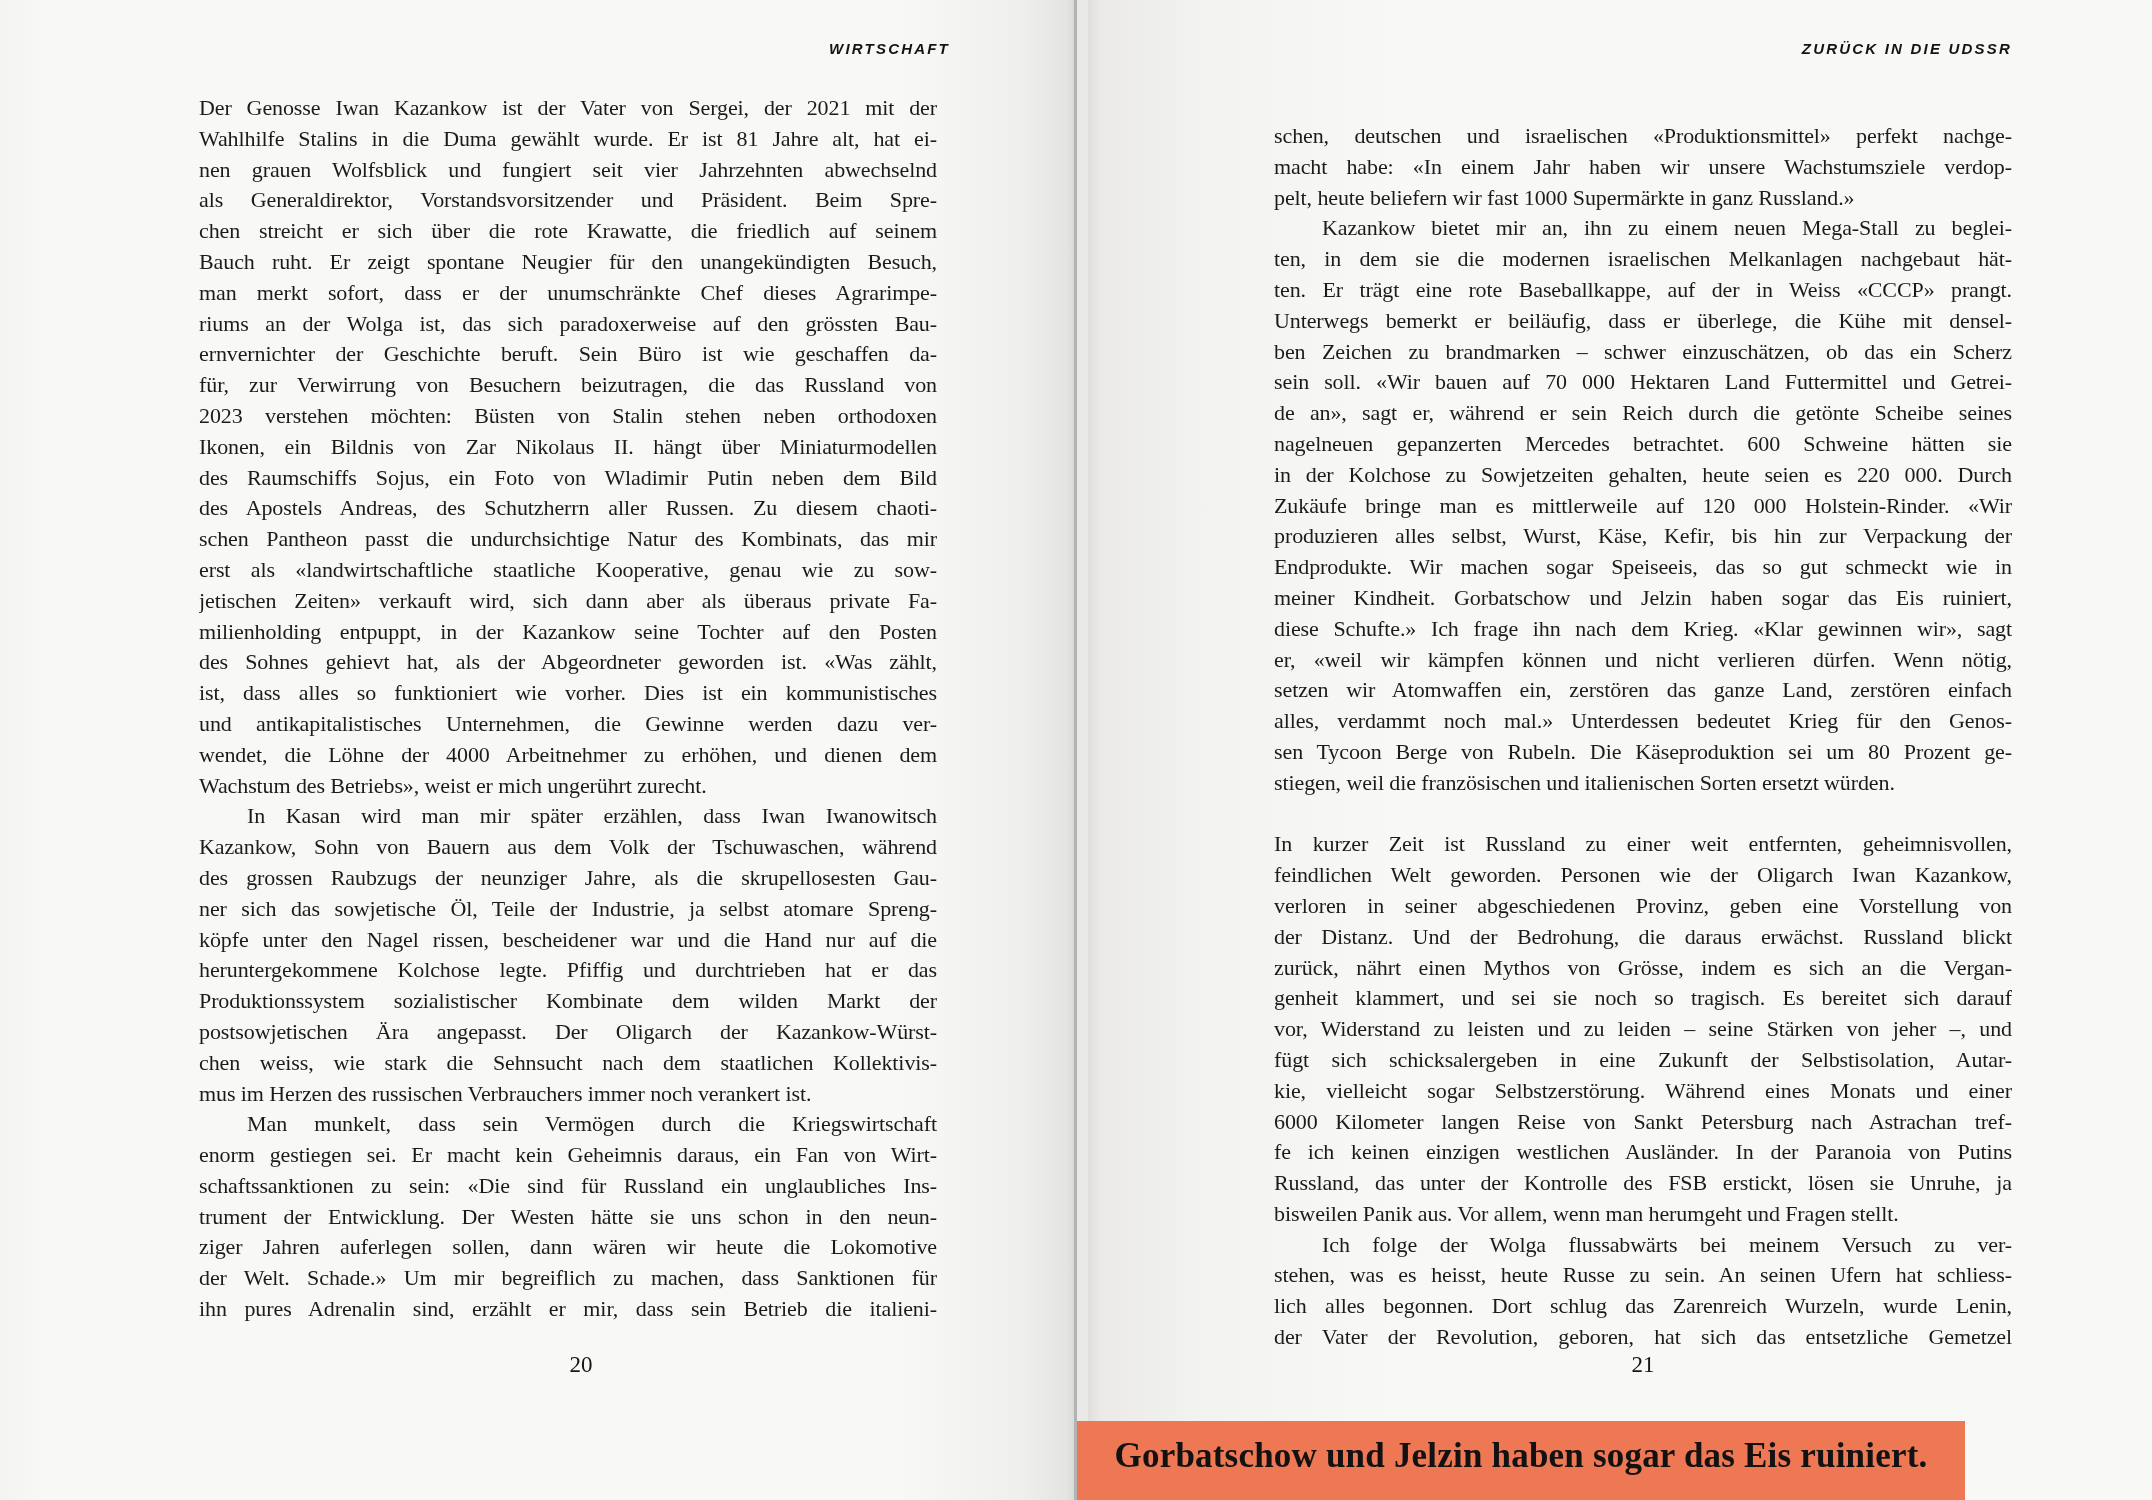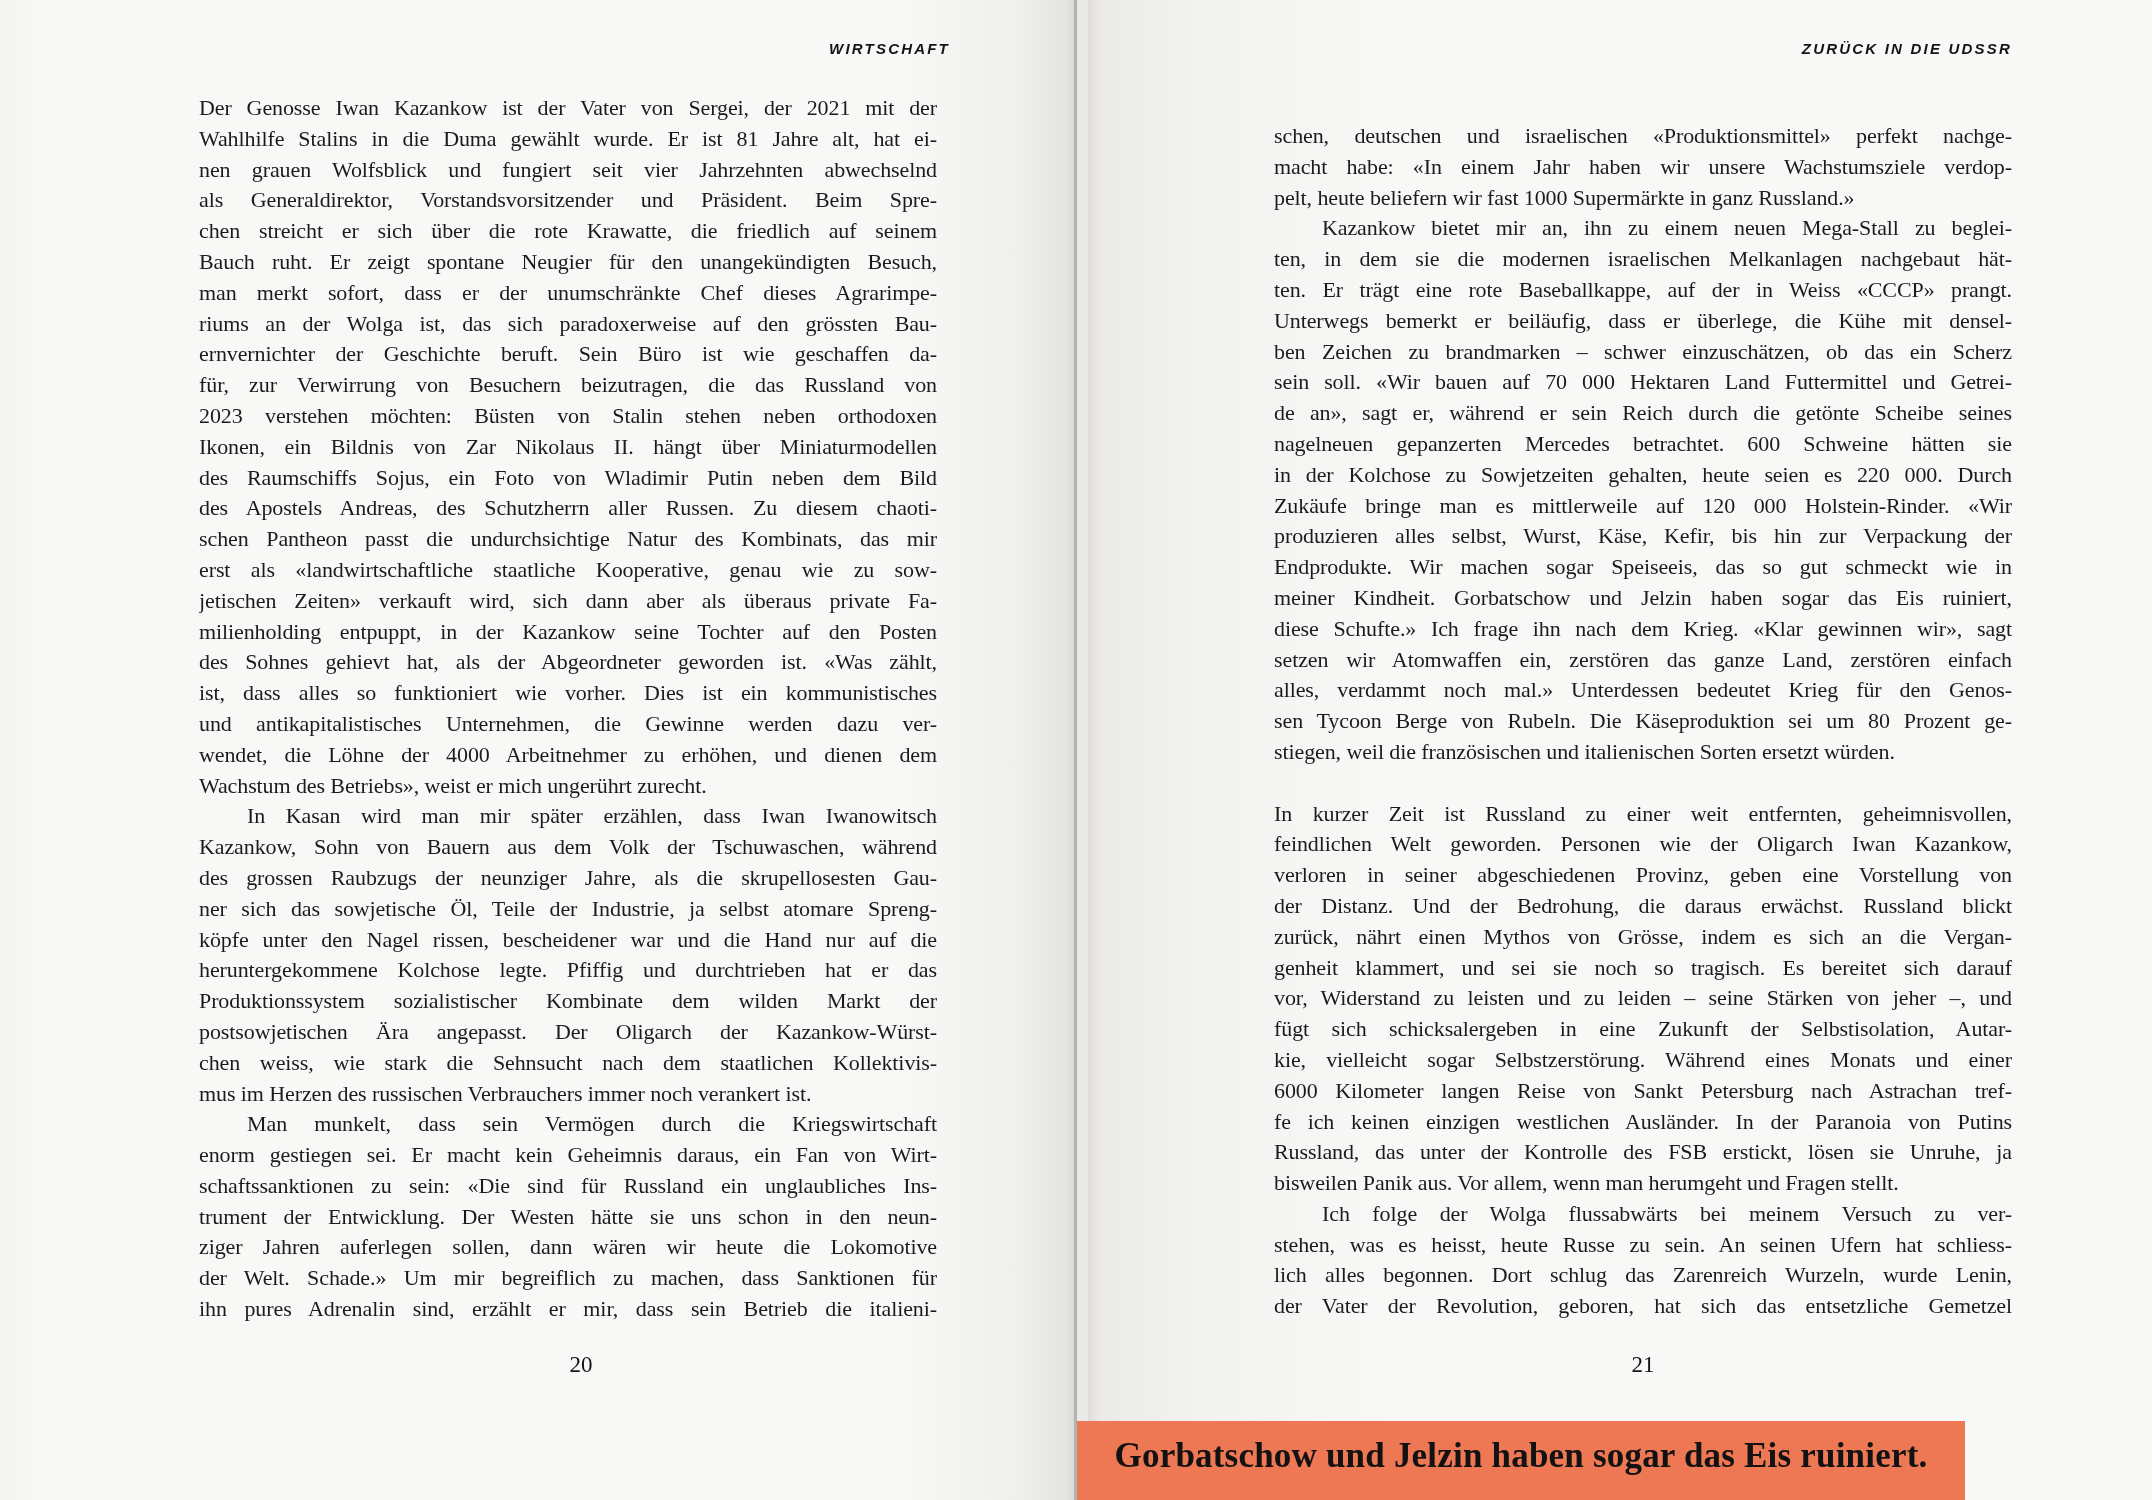--- a/index.html
+++ b/index.html
@@ -164,20 +164,21 @@
         <div class="line">ben Zeichen zu brandmarken – schwer einzuschätzen, ob das ein Scherz</div>
         <div class="line">sein soll. «Wir bauen auf 70&nbsp;000 Hektaren Land Futtermittel und Getrei-</div>
         <div class="line">de an», sagt er, während er sein Reich durch die getönte Scheibe seines</div>
         <div class="line">nagelneuen gepanzerten Mercedes betrachtet. 600 Schweine hätten sie</div>
         <div class="line">in der Kolchose zu Sowjetzeiten gehalten, heute seien es 220&nbsp;000. Durch</div>
         <div class="line">Zukäufe bringe man es mittlerweile auf 120&nbsp;000 Holstein-Rinder. «Wir</div>
         <div class="line">produzieren alles selbst, Wurst, Käse, Kefir, bis hin zur Verpackung der</div>
         <div class="line">Endprodukte. Wir machen sogar Speiseeis, das so gut schmeckt wie in</div>
         <div class="line">meiner Kindheit. Gorbatschow und Jelzin haben sogar das Eis ruiniert,</div>
         <div class="line">diese Schufte.» Ich frage ihn nach dem Krieg. «Klar gewinnen wir», sagt</div>
+        <div class="line">er, «weil wir kämpfen können und nicht verlieren dürfen. Wenn nötig,</div>
         <div class="line">setzen wir Atomwaffen ein, zerstören das ganze Land, zerstören einfach</div>
         <div class="line">alles, verdammt noch mal.» Unterdessen bedeutet Krieg für den Genos-</div>
         <div class="line">sen Tycoon Berge von Rubeln. Die Käseproduktion sei um 80 Prozent ge-</div>
         <div class="line last">stiegen, weil die französischen und italienischen Sorten ersetzt würden.</div>
         <div class="blank-line"></div>
         <div class="line">In kurzer Zeit ist Russland zu einer weit entfernten, geheimnisvollen,</div>
         <div class="line">feindlichen Welt geworden. Personen wie der Oligarch Iwan Kazankow,</div>
         <div class="line">verloren in seiner abgeschiedenen Provinz, geben eine Vorstellung von</div>
         <div class="line">der Distanz. Und der Bedrohung, die daraus erwächst. Russland blickt</div>
         <div class="line">zurück, nährt einen Mythos von Grösse, indem es sich an die Vergan-</div>

